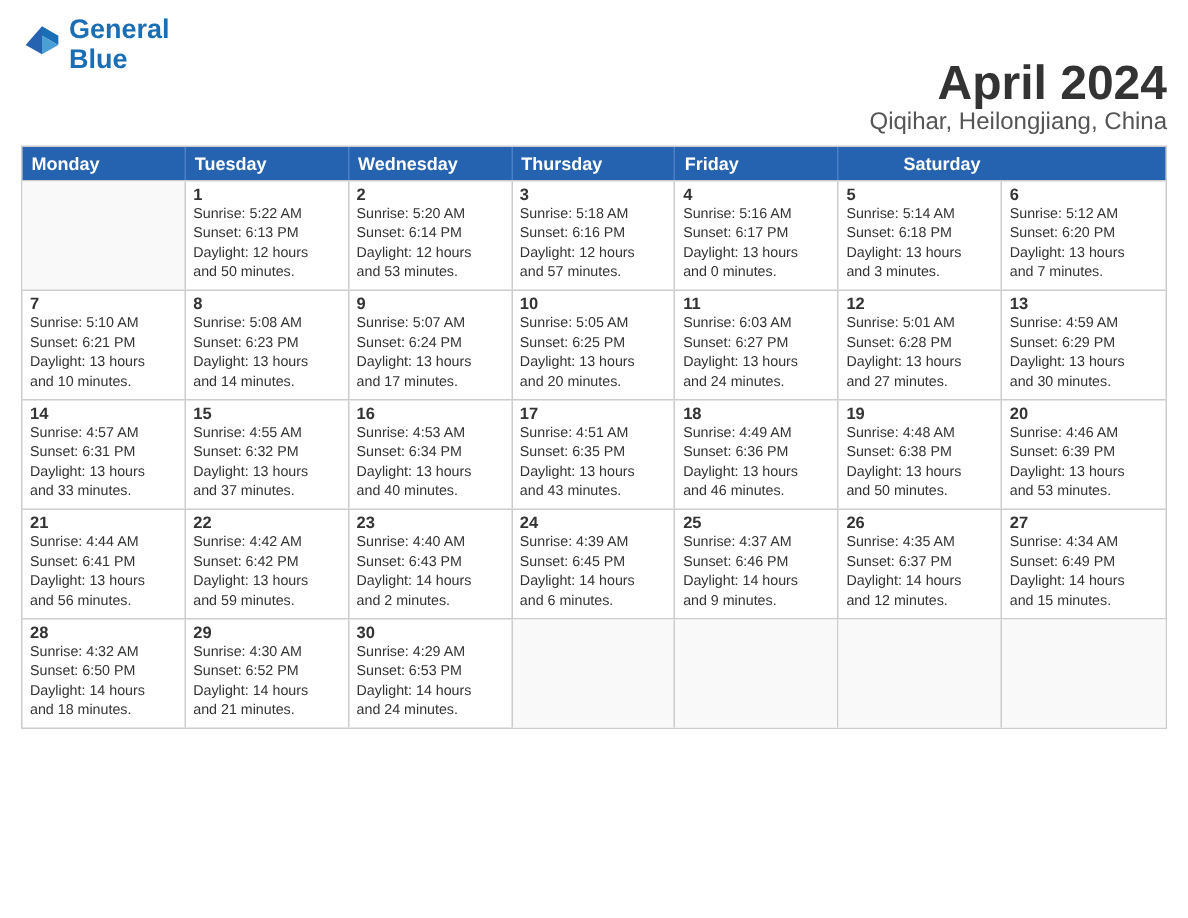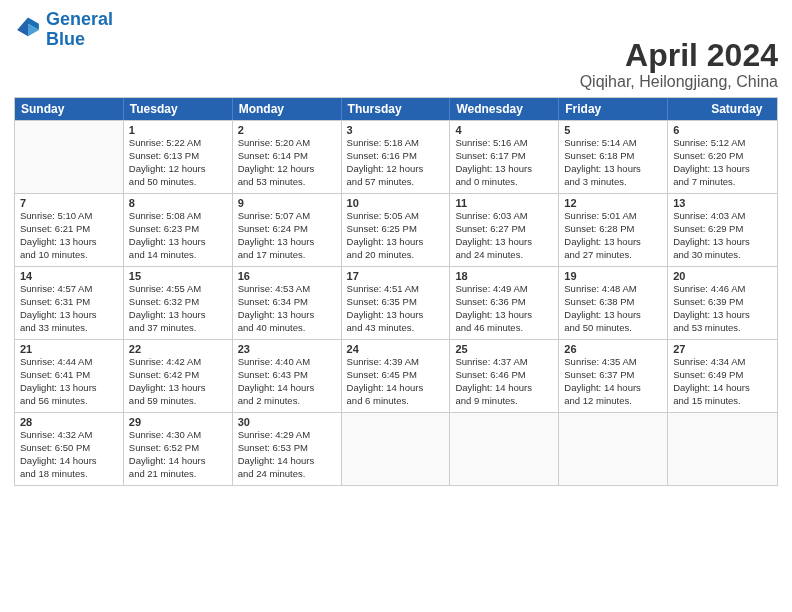--- a/index.html
+++ b/index.html
@@ -124,25 +124,24 @@
       </div>
     </div>
     <div class="title-block">
       <div class="main-title">April 2024</div>
       <div class="subtitle">Qiqihar, Heilongjiang, China</div>
     </div>
   </div>
 
   <div class="calendar">
     <div class="cal-header-row" id="cal-header">
-        <div class="cal-header-cell">Sunday</div>
+        <div class="cal-header-cell">Monday</div>
         <div class="cal-header-cell">Tuesday</div>
-        <div class="cal-header-cell">Monday</div>
+        <div class="cal-header-cell">Wednesday</div>
         <div class="cal-header-cell">Thursday</div>
-        <div class="cal-header-cell">Wednesday</div>
         <div class="cal-header-cell">Friday</div>
         <div class="cal-header-cell">Saturday</div>
       </div>
     <div class="cal-body" id="cal-body">
         <div class="cal-week">
           <div class="cal-cell empty"></div>
           <div class="cal-cell">
             <span class="day-num">1</span>
             <span class="cell-line">Sunrise: 5:22 AM</span>
             <span class="cell-line">Sunset: 6:13 PM</span>
@@ -223,21 +222,21 @@
           </div>
           <div class="cal-cell">
             <span class="day-num">12</span>
             <span class="cell-line">Sunrise: 5:01 AM</span>
             <span class="cell-line">Sunset: 6:28 PM</span>
             <span class="cell-line">Daylight: 13 hours</span>
             <span class="cell-line">and 27 minutes.</span>
           </div>
           <div class="cal-cell">
             <span class="day-num">13</span>
-            <span class="cell-line">Sunrise: 4:03 AM</span>
+            <span class="cell-line">Sunrise: 4:59 AM</span>
             <span class="cell-line">Sunset: 6:29 PM</span>
             <span class="cell-line">Daylight: 13 hours</span>
             <span class="cell-line">and 30 minutes.</span>
           </div>
         </div>
         <div class="cal-week">
           <div class="cal-cell">
             <span class="day-num">14</span>
             <span class="cell-line">Sunrise: 4:57 AM</span>
             <span class="cell-line">Sunset: 6:31 PM</span>

